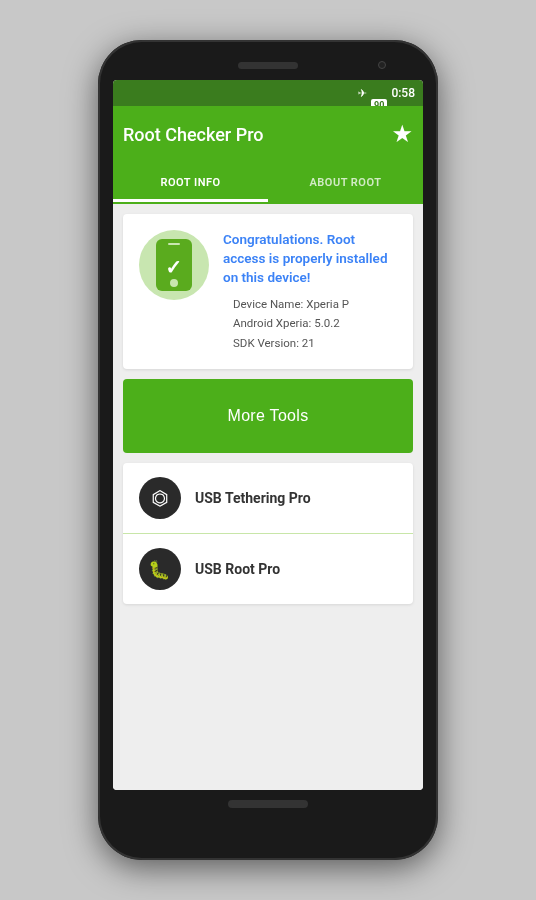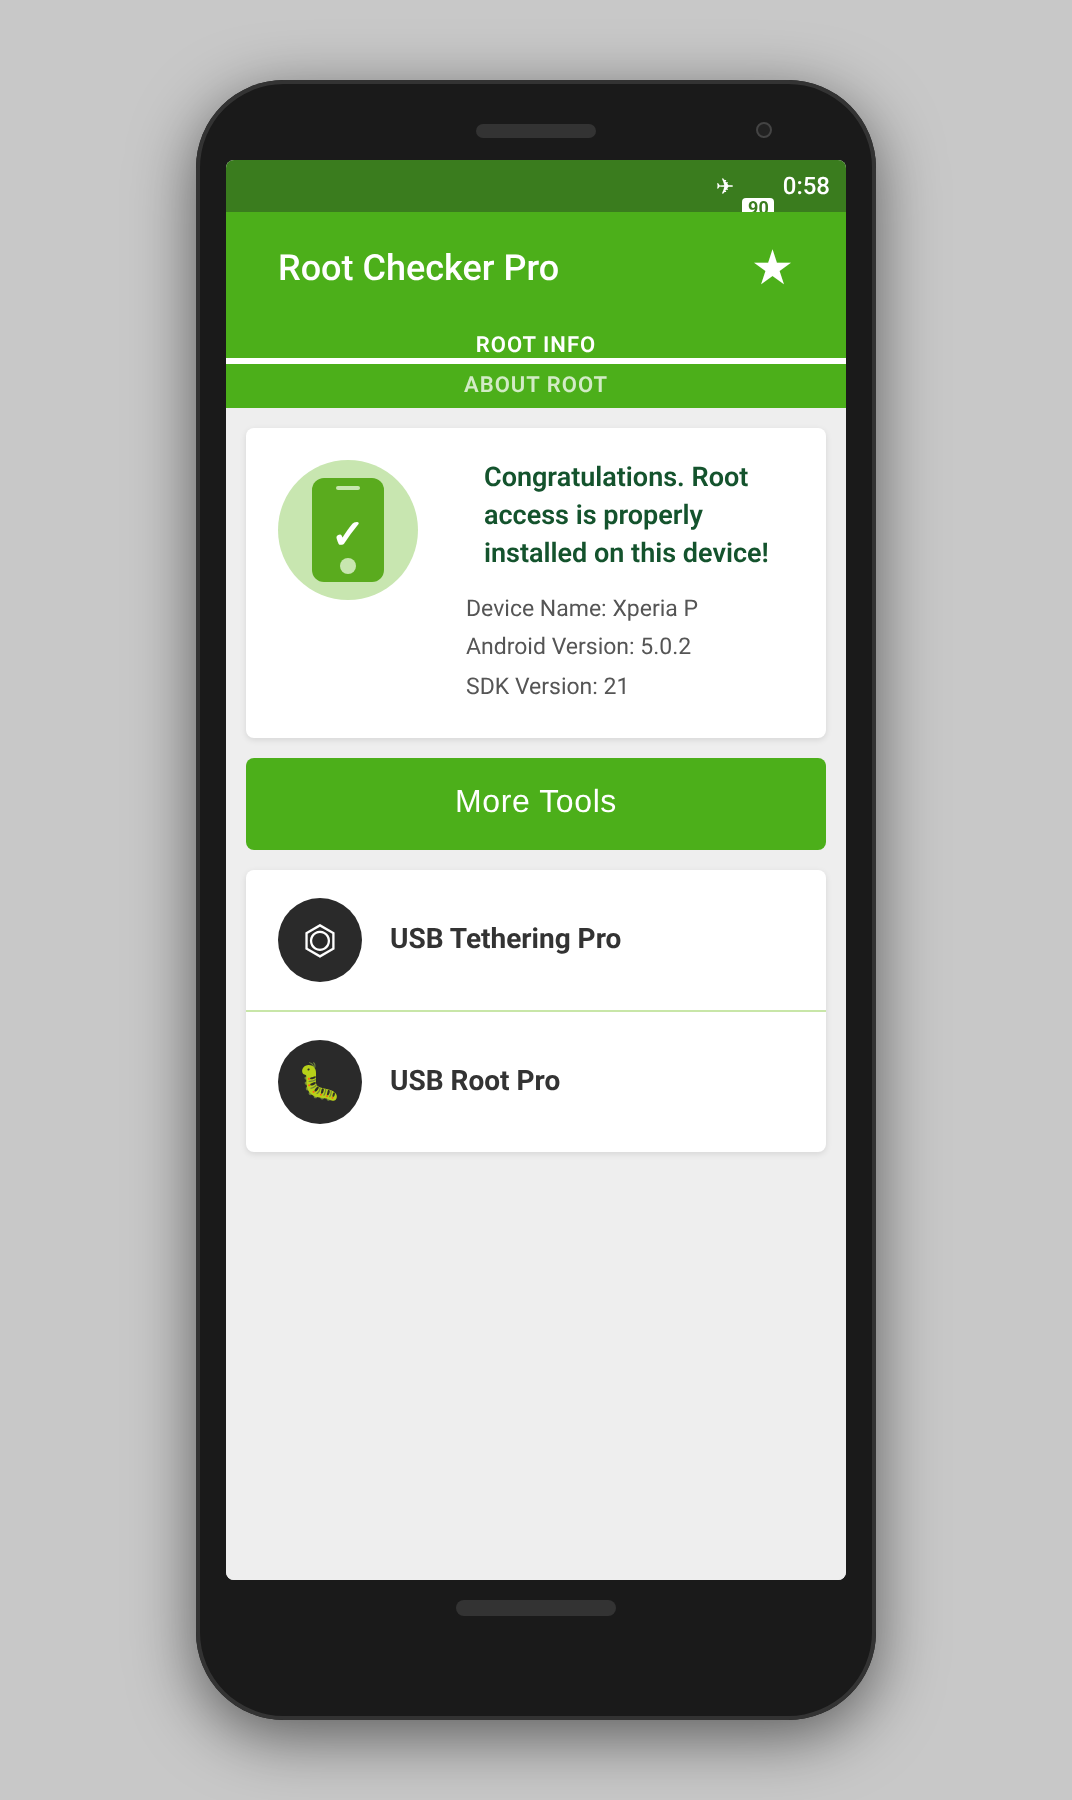--- a/index.html
+++ b/index.html
@@ -103,42 +103,41 @@
       font-weight: 500;
     }
 
     
     .app-bar {
       background: #4caf1a;
       height: 56px;
       display: flex;
       align-items: center;
       justify-content: space-between;
-      padding: 0 26px;
+      padding: 0 10px;
     }
 
     .app-title {
       color: white;
       font-size: 18px;
       font-weight: 500;
     }
 
     .star-icon {
       color: white;
       font-size: 24px;
       cursor: pointer;
     }
 
     
     .tab-bar {
       background: #4caf1a;
       display: flex;
       height: 42px;
       border-bottom: 2px solid #4caf1a;
-      flex-direction: column;
     }
 
     .tab {
       flex: 1;
       display: flex;
       align-items: center;
       justify-content: center;
       color: rgba(255,255,255,0.75);
       font-size: 11px;
       font-weight: 600;
@@ -235,41 +234,40 @@
       font-size: 20px;
       font-weight: bold;
       margin-top: 4px;
     }
 
     .success-text {
       flex: 1;
     }
 
     .success-title {
-      color: #14532d;
+      color: #3b82f6;
       font-size: 13.5px;
       font-weight: 600;
       line-height: 1.4;
       margin-bottom: 8px;
-      margin-left: 19px;
     }
 
     .device-info {
       color: #555;
       font-size: 11.5px;
       line-height: 1.7;
       margin-left: 10px;
     }
 
     
     .more-tools-btn {
       background: #4caf1a;
       border: none;
       border-radius: 4px;
-      padding: 14px;
+      padding: 28px;
       text-align: center;
       color: white;
       font-size: 16px;
       font-weight: 500;
       cursor: pointer;
       letter-spacing: 0.3px;
       width: 100%;
     }
 
     
@@ -361,21 +359,21 @@
       <div class="success-card">
         <div class="phone-icon-circle">
           <div class="phone-icon-inner">
             <span class="checkmark">✓</span>
           </div>
         </div>
         <div class="success-text">
           <div class="success-title">Congratulations. Root access is properly installed on this device!</div>
           <div class="device-info">
             <div>Device Name: Xperia P</div>
-            <div>Android Version: 5.0.2</div>
+            <div>Android Xperia: 5.0.2</div>
             <div>SDK Version: 21</div>
           </div>
         </div>
       </div>
 
       <button class="more-tools-btn">More Tools</button>
 
       <div class="tools-card">
         <div class="tool-item">
           <div class="tool-icon-circle">

